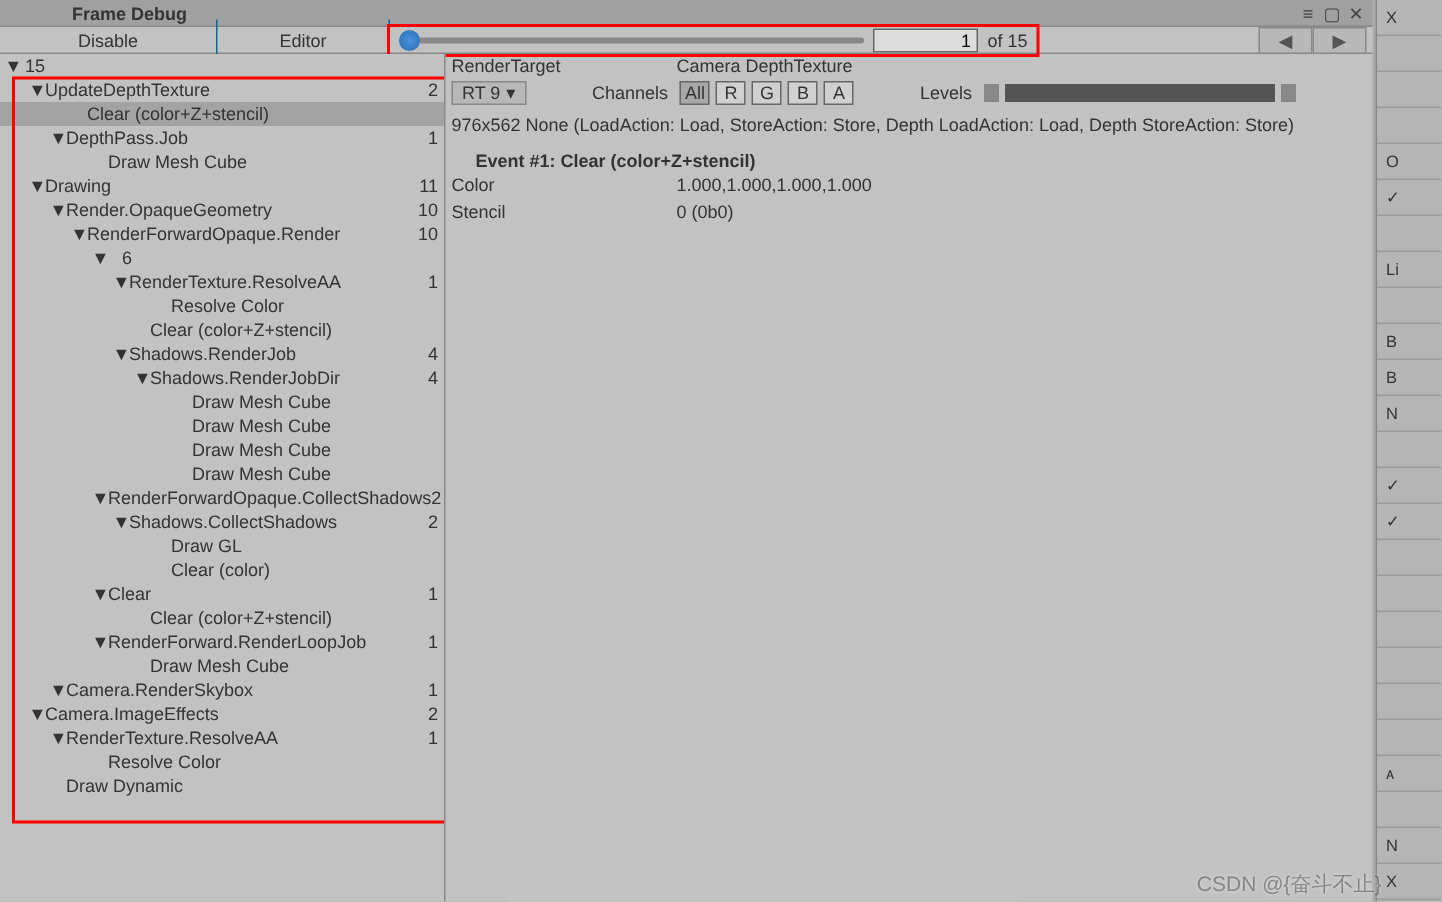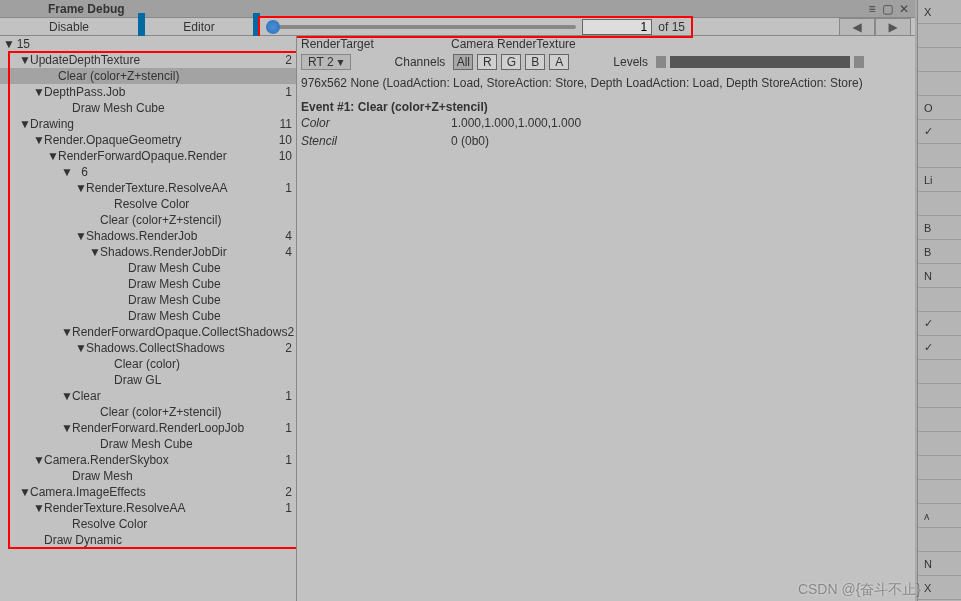--- a/index.html
+++ b/index.html
@@ -3,21 +3,21 @@
 <meta charset="utf-8">
 <style>
 * { margin:0; padding:0; box-sizing:border-box; font-family:Arial,sans-serif; font-size:12px; }
 body { background:#aaa; width:961px; height:601px; overflow:hidden; position:relative; }
 .window { width:915px; height:601px; background:#c2c2c2; display:flex; flex-direction:column; }
 .titlebar { height:18px; background:#a0a0a0; display:flex; align-items:center; padding:0 4px; border-bottom:1px solid #888; }
 .title { font-weight:bold; color:#333;margin-left:44px; }
 .winbtns { margin-left:auto; display:flex; gap:2px; }
 .winbtn { width:14px; height:14px; display:flex; align-items:center; justify-content:center; color:#444; cursor:pointer; }
 .toolbar { height:18px; background:#c2c2c2; display:flex; align-items:center; border-bottom:1px solid #888; position:relative; }
-.tbtn { width:145px; height:28px; border-right:7px solid #0369a1; display:flex; align-items:center; justify-content:center; color:#333; cursor:pointer; }
+.tbtn { width:145px; height:28px; border-right:1px solid #0369a1; display:flex; align-items:center; justify-content:center; color:#333; cursor:pointer; }
 .slider-area { position:absolute; left:258px; top:-2px; width:435px; height:22px; border:2px solid #f00; display:flex; align-items:center; padding:0 6px; gap:6px; }
 .slider { flex:1; height:4px; background:#888; position:relative; border-radius:2px; }
 .thumb { position:absolute; left:0; top:-5px; width:14px; height:14px; border-radius:50%; background:radial-gradient(circle,#4a90d9,#2a70b9); cursor:grab; }
 .numbox { width:70px; height:16px; background:#ddd; border:1px solid #666; text-align:right; padding:0 4px; }
 .ofN { color:#333; }
 .navbar { position:absolute; right:4px; top:0; display:flex; height:18px; }
 .navbtn { width:36px; height:18px; background:#b8b8b8; border:1px solid #888; cursor:pointer; display:flex; align-items:center; justify-content:center; color:#555; }
 .main { flex:1; display:flex; overflow:hidden; }
 .tree-wrap { width:297px; background:#c2c2c2; border-right:1px solid #888; position:relative; overflow:hidden; }
 .redbox { position:absolute; left:8px; top:15px; width:292px; height:498px; border:2px solid #f00; pointer-events:none; }
@@ -30,23 +30,23 @@
 .detail { flex:1; background:#c2c2c2; color:#333; padding:0 4px; overflow:hidden; }
 .d-hdr { display:flex; height:16px; align-items:center; }
 .d-rt { width:150px; }
 .d-row1 { display:flex; height:20px; align-items:center; gap:4px; }
 .dd { background:#b8b8b8; border:1px solid #888; padding:0 6px; height:16px; display:flex; align-items:center; cursor:pointer; gap:4px; }
 .ch-lbl { padding:0 4px;margin-left:36px; }
 .ch-btn { width:20px; height:16px; border:1px solid #666; background:#d0d0d0; display:flex; align-items:center; justify-content:center; cursor:pointer; }
 .ch-btn.active { background:#a8a8a8; }
 .lvl-slider { width:180px; height:12px; background:#555; position:relative; }
 .wedge { width:10px; height:12px; background:#888; cursor:pointer; }
-.event { font-weight:bold; margin-top:6px; }
+.event { font-weight:bold; margin-top:6px;margin-left:16px; }
 .kv { display:flex; height:18px; align-items:center; }
-.kv .k { width:150px;font-style:italic; }
+.kv .k { width:150px; }
 .right-strip { position:absolute; right:0; top:0; width:44px; height:601px; background:#b5b5b5; border-left:1px solid #888; overflow:hidden; }
 .rsrow { height:24px; display:flex; align-items:center; padding-left:6px; border-bottom:1px solid #999; color:#333; font-size:11px; }
 .watermark { position:absolute; right:40px; bottom:2px; color:rgba(0,0,0,0.35); font-size:14px; text-shadow:0 0 3px rgba(255,255,255,0.5); pointer-events:none;margin-top:43px; }
 </style>
 </head>
 <body>
 
 <div class="window">
  <div class="titlebar">
   <span class="title">Frame Debug</span>
@@ -167,28 +167,28 @@
             <span class="label">RenderForwardOpaque.CollectShadows</span>
             <span class="cnt">2</span>
           </div>
           <div class="row" style="padding-left: 76px;">
             <span class="fold">▼</span>
             <span class="label">Shadows.CollectShadows</span>
             <span class="cnt">2</span>
           </div>
           <div class="row" style="padding-left: 104px;">
             <span class="fold"></span>
+            <span class="label">Draw GL</span>
+            <span class="cnt"></span>
+          </div>
+          <div class="row" style="padding-left: 104px;">
+            <span class="fold"></span>
             <span class="label">Clear (color)</span>
             <span class="cnt"></span>
           </div>
-          <div class="row" style="padding-left: 104px;">
-            <span class="fold"></span>
-            <span class="label">Draw GL</span>
-            <span class="cnt"></span>
-          </div>
           <div class="row" style="padding-left: 62px;">
             <span class="fold">▼</span>
             <span class="label">Clear</span>
             <span class="cnt">1</span>
           </div>
           <div class="row" style="padding-left: 90px;">
             <span class="fold"></span>
             <span class="label">Clear (color+Z+stencil)</span>
             <span class="cnt"></span>
           </div>
@@ -199,25 +199,20 @@
           </div>
           <div class="row" style="padding-left: 90px;">
             <span class="fold"></span>
             <span class="label">Draw Mesh Cube</span>
             <span class="cnt"></span>
           </div>
           <div class="row" style="padding-left: 34px;">
             <span class="fold">▼</span>
             <span class="label">Camera.RenderSkybox</span>
             <span class="cnt">1</span>
-          </div>
-          <div class="row" style="padding-left: 62px;">
-            <span class="fold"></span>
-            <span class="label">Draw Mesh</span>
-            <span class="cnt"></span>
           </div>
           <div class="row" style="padding-left: 20px;">
             <span class="fold">▼</span>
             <span class="label">Camera.ImageEffects</span>
             <span class="cnt">2</span>
           </div>
           <div class="row" style="padding-left: 34px;">
             <span class="fold">▼</span>
             <span class="label">RenderTexture.ResolveAA</span>
             <span class="cnt">1</span>
@@ -231,25 +226,25 @@
             <span class="fold"></span>
             <span class="label">Draw Dynamic</span>
             <span class="cnt"></span>
           </div>
         </div>
    <div class="redbox"></div>
   </div>
   <div class="detail">
    <div class="d-hdr">
     <span class="d-rt">RenderTarget</span>
-    <span>Camera RenderTexture</span>
+    <span>Camera DepthTexture</span>
    </div>
    <div class="d-row1">
     <span class="dd">
-            <span>RT 2</span>
+            <span>RT 9</span>
             <span>▾</span>
           </span>
     <span class="ch-lbl">Channels</span>
     <span class="ch-btn active">All</span>
     <span class="ch-btn">R</span>
     <span class="ch-btn">G</span>
     <span class="ch-btn">B</span>
     <span class="ch-btn">A</span>
     <span class="ch-lbl">Levels</span>
     <span class="wedge"></span>

